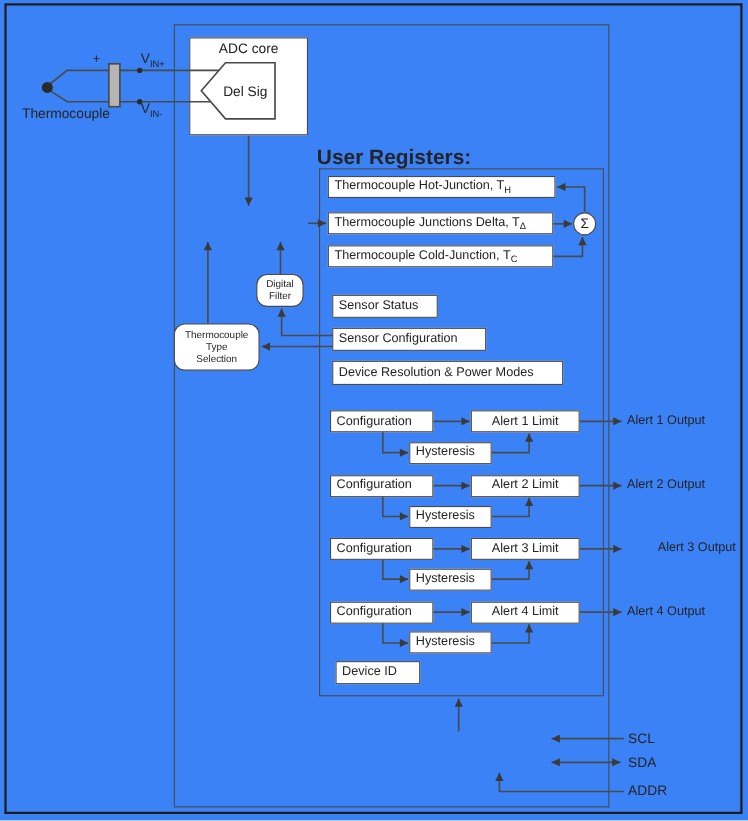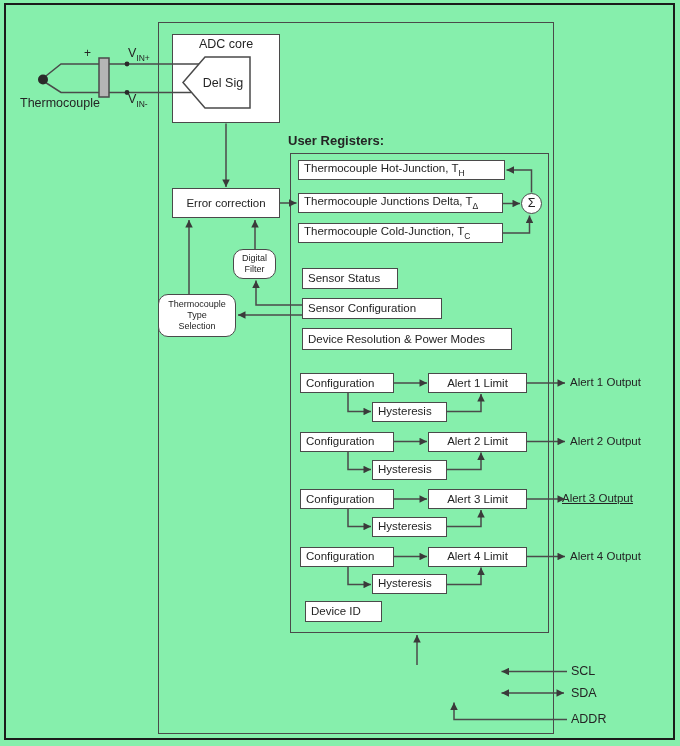--- a/index.html
+++ b/index.html
@@ -1,33 +1,33 @@
 <!DOCTYPE html>
 <html><head>
 <meta charset="utf-8">
 <style>
   html,body{margin:0;padding:0;background:#ffffff;}
   .stage{
-    position:relative;width:680px;height:746px;background:#86efac;
+    position:relative;width:680px;height:746px;background:#3b82f6;
     font-family:"Liberation Sans",sans-serif;color:#242424;overflow:hidden;
   }
   .frame{position:absolute;border:1.5px solid #4a4a4a;box-sizing:border-box;background:transparent;}
   .page-frame{border:2px solid #1b1b1b;}
   .box{
     position:absolute;border:1.5px solid #4a4a4a;background:#ffffff;box-sizing:border-box;
     display:flex;align-items:center;font-size:11.5px;line-height:1.05;white-space:nowrap;
   }
   .center{justify-content:center;text-align:center;}
   .padL{padding-left:5px;}
   .col{flex-direction:column;justify-content:center;font-size:9px;line-height:11px;text-align:center;border-radius:10px;}
   .lbl{position:absolute;font-size:12px;white-space:nowrap;}
   .bold{font-weight:bold;}
   .f125{font-size:12.5px;}
   .f115{font-size:11.5px;}
-  .f13{font-size:13px;}
+  .f13{font-size:19px;}
   .sub{font-size:8.5px;vertical-align:-3.5px;}
   .sup{font-size:8px;vertical-align:3.5px;}
   .circle{border-radius:50%;}
   .svg-layer{position:absolute;left:0;top:0;pointer-events:none;}
 </style>
 </head>
 <body>
 
 <div class="stage">
 
@@ -37,23 +37,20 @@
 
   <div class="box" style="left:172px;top:34px;width:108px;height:89px;"></div>
   <div class="lbl f125" style="left:172px;top:37px;width:108px;text-align:center;">ADC core</div>
   <div class="lbl f125" style="left:192px;top:76px;width:62px;text-align:center;">Del Sig</div>
 
   <div class="lbl f125" style="left:20px;top:96px;">Thermocouple</div>
   <div class="lbl" style="left:84px;top:46px;">+</div>
   <div class="lbl f125" style="left:128px;top:46px;"><span>V</span><span class="sub">IN+</span></div>
   <div class="lbl f125" style="left:128px;top:92px;"><span>V</span><span class="sub">IN-</span></div>
 
-  <div class="box center" style="left:172px;top:188px;width:108px;height:30px;">
-      <span>Error correction</span>
-    </div>
   <div class="box col" style="left:233px;top:249px;width:43px;height:30px;">
       <span>Digital</span>
       <span>Filter</span>
     </div>
   <div class="box col" style="left:158px;top:294px;width:78px;height:43px;">
       <span>Thermocouple</span>
       <span>Type</span>
       <span>Selection</span>
     </div>
 
@@ -107,21 +104,21 @@
 
   <div class="box padL" style="left:300px;top:489px;width:94px;height:20px;">
       <span>Configuration</span>
     </div>
   <div class="box center" style="left:428px;top:489px;width:99px;height:20px;">
       <span>Alert 3 Limit</span>
     </div>
   <div class="box padL" style="left:372px;top:516.5px;width:75px;height:20px;">
       <span>Hysteresis</span>
     </div>
-  <div class="lbl f115" style="left:562px;top:492px;text-decoration:underline;">Alert 3 Output</div>
+  <div class="lbl f115" style="left:598px;top:492px;">Alert 3 Output</div>
 
   <div class="box padL" style="left:300px;top:546.5px;width:94px;height:20px;">
       <span>Configuration</span>
     </div>
   <div class="box center" style="left:428px;top:546.5px;width:99px;height:20px;">
       <span>Alert 4 Limit</span>
     </div>
   <div class="box padL" style="left:372px;top:573.5px;width:75px;height:20px;">
       <span>Hysteresis</span>
     </div>

